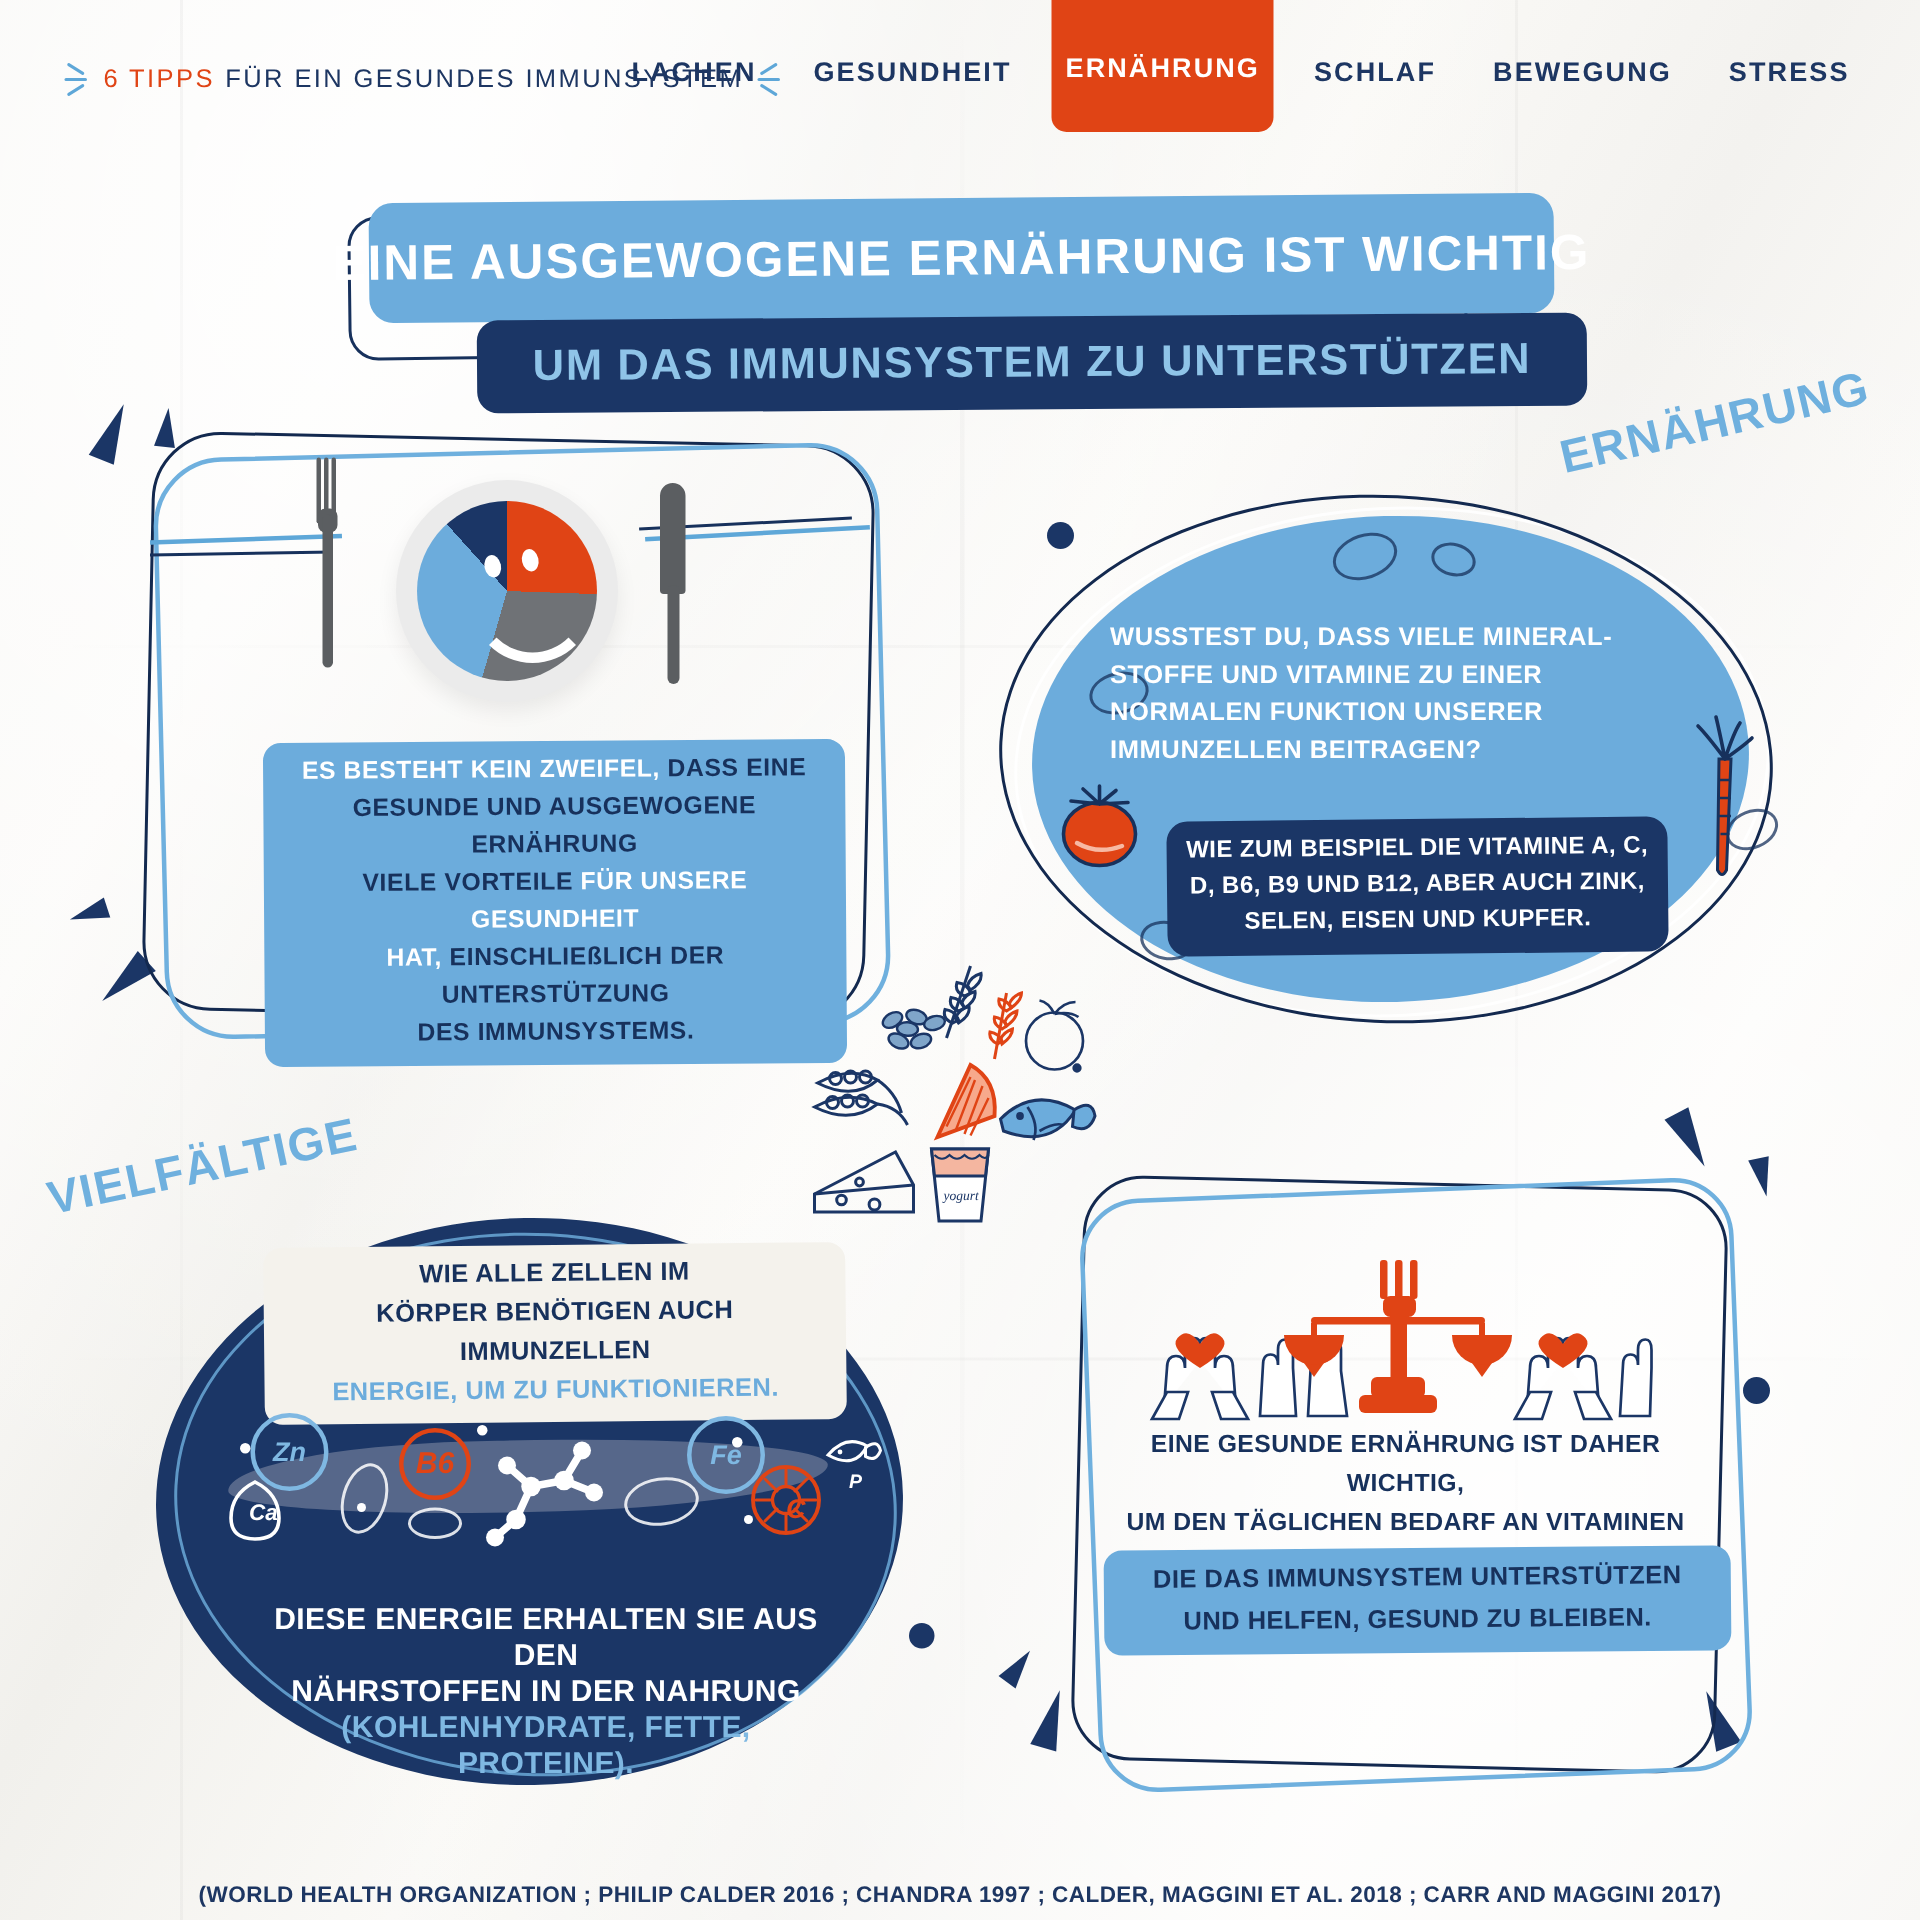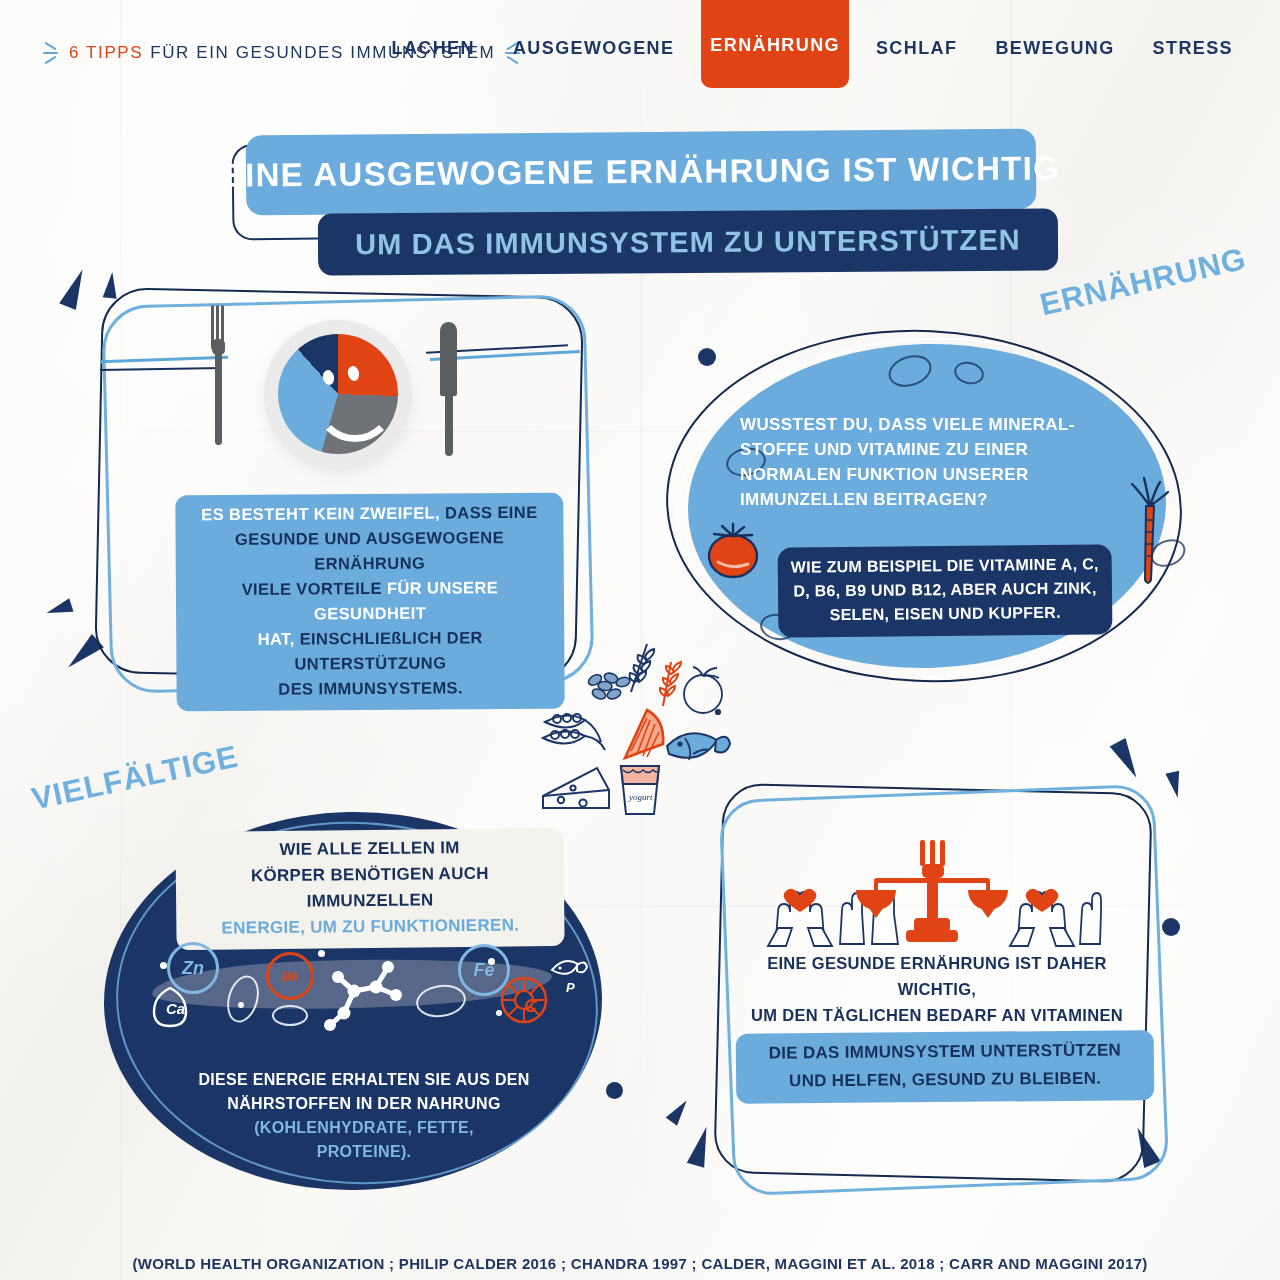--- a/index.html
+++ b/index.html
@@ -156,30 +156,30 @@
   
   .panelC{position:absolute;left:104px;top:812px;width:498px;height:378px;
     background:#1b3666;border-radius:50%;transform:rotate(-1deg);}
   .panelC-ring{position:absolute;left:116px;top:822px;width:478px;height:358px;
     border:2px solid #6fb0de;border-radius:50%;transform:rotate(3deg);opacity:.8;}
   .creamC{position:absolute;left:176px;top:830px;width:368px;padding:6px 10px 8px;
     background:#f4f2ec;border-radius:12px;text-align:center;transform:rotate(-0.6deg);}
   .creamC p{margin:0;font-weight:bold;font-size:17px;line-height:26px;letter-spacing:.3px;color:#17315c;}
   .creamC .blue{color:#6cacdc;}
   .panelC-bottom{position:absolute;left:178px;top:1068px;width:372px;text-align:center;}
-  .panelC-bottom p{margin:0;font-weight:bold;font-size:16px;line-height:24px;letter-spacing:.3px;color:#ffffff;}
+  .panelC-bottom p{margin:0;font-weight:bold;font-size:20px;line-height:24px;letter-spacing:.3px;color:#ffffff;}
   .panelC-bottom .blue{color:#7fb8e2;}
 
   .smear{position:absolute;left:152px;top:960px;width:400px;height:48px;
     background:#8690a8;opacity:.55;border-radius:40% 55% 45% 50%/60% 45% 55% 40%;transform:rotate(-1.5deg);}
 
   .nut{position:absolute;border-radius:50%;display:flex;align-items:center;justify-content:center;
     font-weight:bold;font-style:italic;}
   .nut.zn{left:167px;top:942px;width:46px;height:46px;border:3px solid #7fb8e2;color:#7fb8e2;font-size:18px;}
-  .nut.b6{left:266px;top:952px;width:42px;height:42px;border:3px solid #e04415;color:#e04415;font-size:13px;}
+  .nut.b6{left:266px;top:952px;width:42px;height:42px;border:3px solid #e04415;color:#e04415;font-size:20px;}
   .nut.fe{left:458px;top:944px;width:46px;height:46px;border:3px solid #7fb8e2;color:#7fb8e2;font-size:18px;}
   .lbl-ca{position:absolute;left:156px;top:1000px;color:#ffffff;font-weight:bold;font-style:italic;font-size:15px;margin-left:10px;}
   .lbl-c{position:absolute;left:524px;top:996px;color:#e04415;font-weight:bold;font-style:italic;font-size:18px;}
   .lbl-p{position:absolute;left:566px;top:980px;color:#ffffff;font-weight:bold;font-style:italic;font-size:13px;}
   .dot-w{position:absolute;background:#ffffff;border-radius:50%;}
 
   
   .panelD-out{position:absolute;left:718px;top:788px;width:426px;height:386px;
     border:2.2px solid #13294f;border-radius:40px;transform:rotate(1.4deg);}
   .panelD-in{position:absolute;left:726px;top:792px;width:430px;height:390px;
@@ -215,21 +215,21 @@
       <span class="tipsnum">6 TIPPS</span>
       <span class="rest">FÜR EIN GESUNDES IMMUNSYSTEM</span>
       <span class="spark r">
           <i></i>
           <i></i>
           <i></i>
         </span>
     </div>
     <div class="nav">
       <div class="item">LACHEN</div>
-      <div class="item">AUSGEWOGENE</div>
+      <div class="item">GESUNDHEIT</div>
       <div class="item active">ERNÄHRUNG</div>
       <div class="item">SCHLAF</div>
       <div class="item">BEWEGUNG</div>
       <div class="item">STRESS</div>
     </div>
   </div>
 
   <div class="banner-wrap">
     <div class="banner-outline"></div>
     <div class="banner1">

